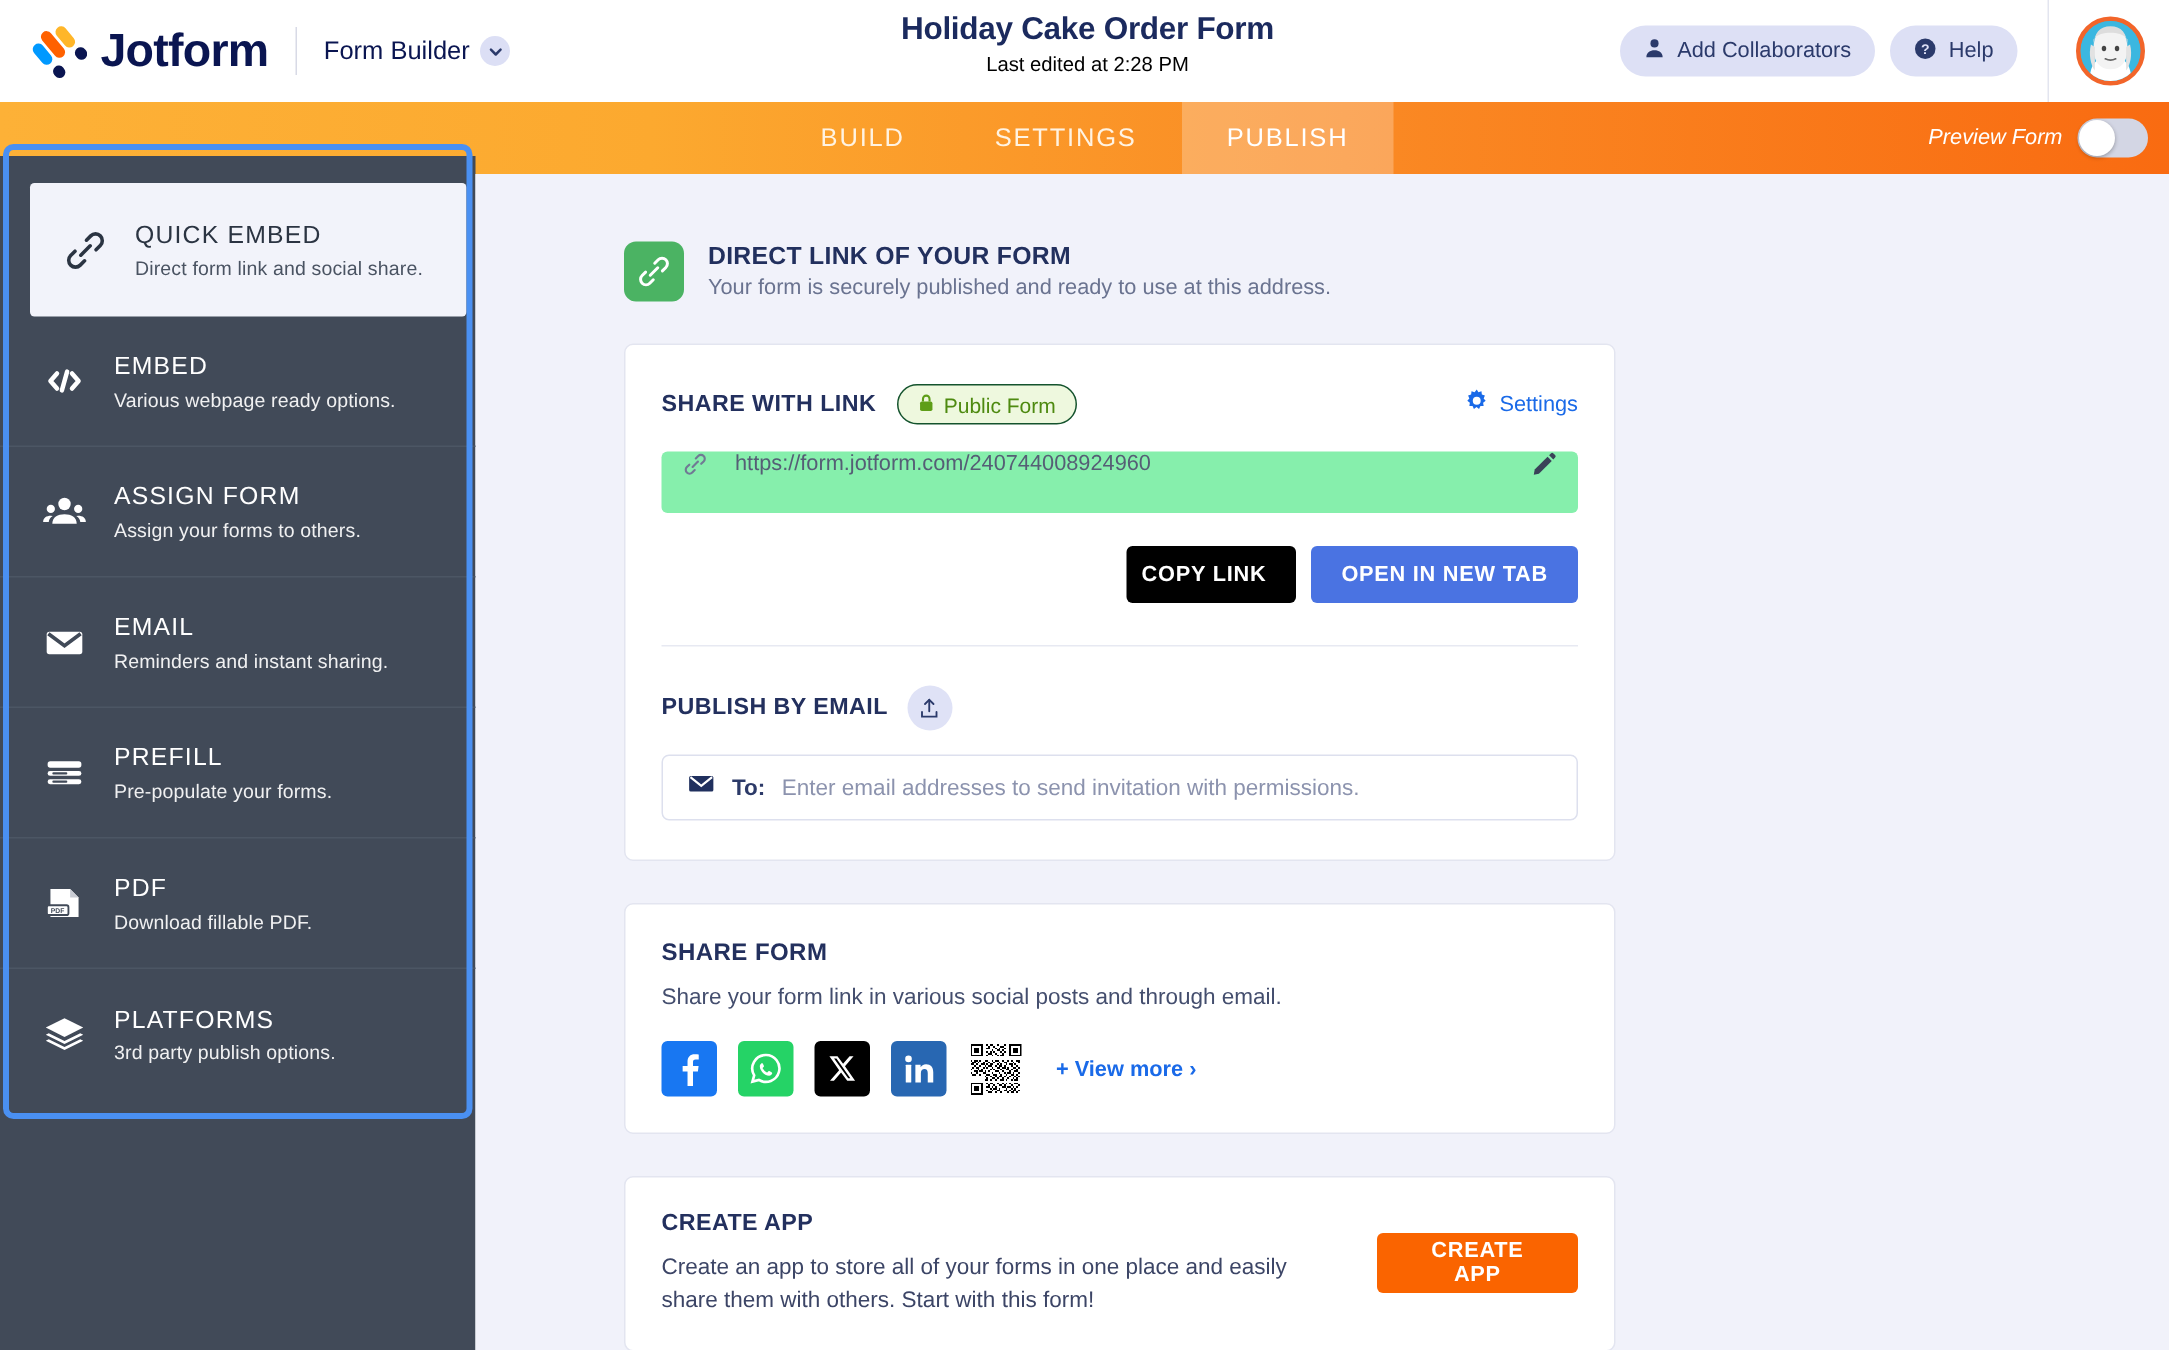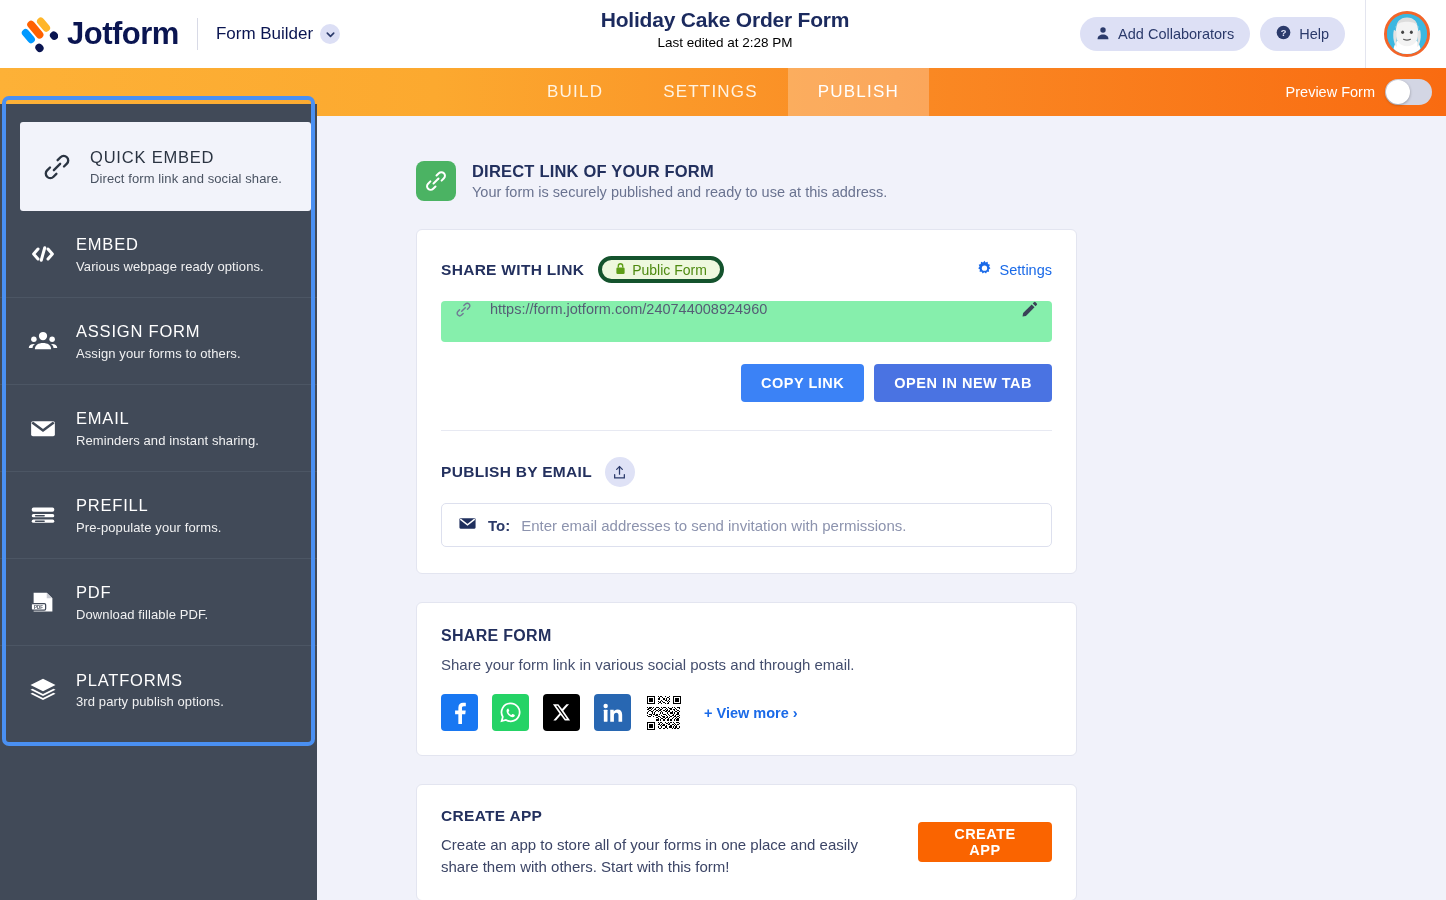--- a/index.html
+++ b/index.html
@@ -73,21 +73,21 @@
   }
   .nav-tab {
     display: flex; align-items: center; justify-content: center;
     padding: 0 30px; font-size: 17px; letter-spacing: 1.2px;
     color: #FFF3E2; cursor: pointer; background: transparent;
     border: none; font-family: "Liberation Sans", sans-serif;
   }
   .nav-tab.active { background: rgba(255,255,255,0.26); color: #ffffff; }
   .preview-wrap {
     position: absolute; right: 14px; top: 0; height: 48px;
-    display: flex; align-items: center; gap: 10px; cursor: pointer;
+    display: flex; align-items: center; gap: 10px; cursor: pointer; font-style: italic;
   }
   .preview-label { font-size: 14.5px; color: #ffffff; }
   .toggle {
     width: 47px; height: 26px; border-radius: 13px;
     background: #D3D6E4; position: relative;
   }
   .toggle .knob {
     position: absolute; left: 1px; top: 1px;
     width: 24px; height: 24px; border-radius: 50%;
     background: #ffffff; box-shadow: 0 1px 3px rgba(0,0,0,.3);
@@ -151,40 +151,40 @@
   .card.c1 { margin-top: 28px; padding: 26px 24px 26px 24px; }
   .card.c2 { margin-top: 28px; padding: 24px; }
   .card.c3 { margin-top: 28px; padding: 22px 24px; }
 
   .row-title {
     display: flex; align-items: center; gap: 14px; position: relative;
   }
   .lbl { font-size: 15.5px; font-weight: bold; color: #23305E; letter-spacing: .3px; }
   .badge {
     display: inline-flex; align-items: center; gap: 6px;
-    border: 4px solid #14532d; background: #EEF8DE; color: #4E8A10;
+    border: 1px solid #14532d; background: #EEF8DE; color: #4E8A10;
     border-radius: 14px; height: 27px; padding: 0 13px;
     font-size: 14px; font-weight: 500;
   }
   .settings-link {
     position: absolute; right: 0; display: flex; align-items: center;
     gap: 7px; color: #1A6AE8; font-size: 14.5px; cursor: pointer;
   }
   .url-bar {
     margin-top: 18px; background: #86efac; border-radius: 4px;
     height: 41px; display: flex; align-items: flex-start; padding: 0 14px; gap: 18px;
   }
   .url-text { flex: 1; font-size: 14.5px; color: #555E75; }
   .btn-row { display: flex; justify-content: flex-end; gap: 10px; margin-top: 22px; }
   .btn {
     border: none; border-radius: 4px; height: 38px; padding: 0 20px;
     font-size: 14.5px; font-weight: bold; letter-spacing: .5px;
     color: #ffffff; cursor: pointer; font-family: "Liberation Sans", sans-serif;
   }
-  .btn.green { background: #3b82f6; }
+  .btn.green { background: #000000; padding-left: 10px; }
   .btn.blue  { background: #4A73E2; }
   .btn.orange{ background: #FA6400; height: 40px; padding: 0 20px; }
   .divider { height: 1px; background: #E7E9F2; margin: 28px 0 0 0; }
 
   .invite-head { display: flex; align-items: center; gap: 13px; margin-top: 26px; }
   .up-btn {
     width: 30px; height: 30px; border-radius: 50%; background: #DFE2F6;
     display: flex; align-items: center; justify-content: center; cursor: pointer;
   }
   .to-box {

